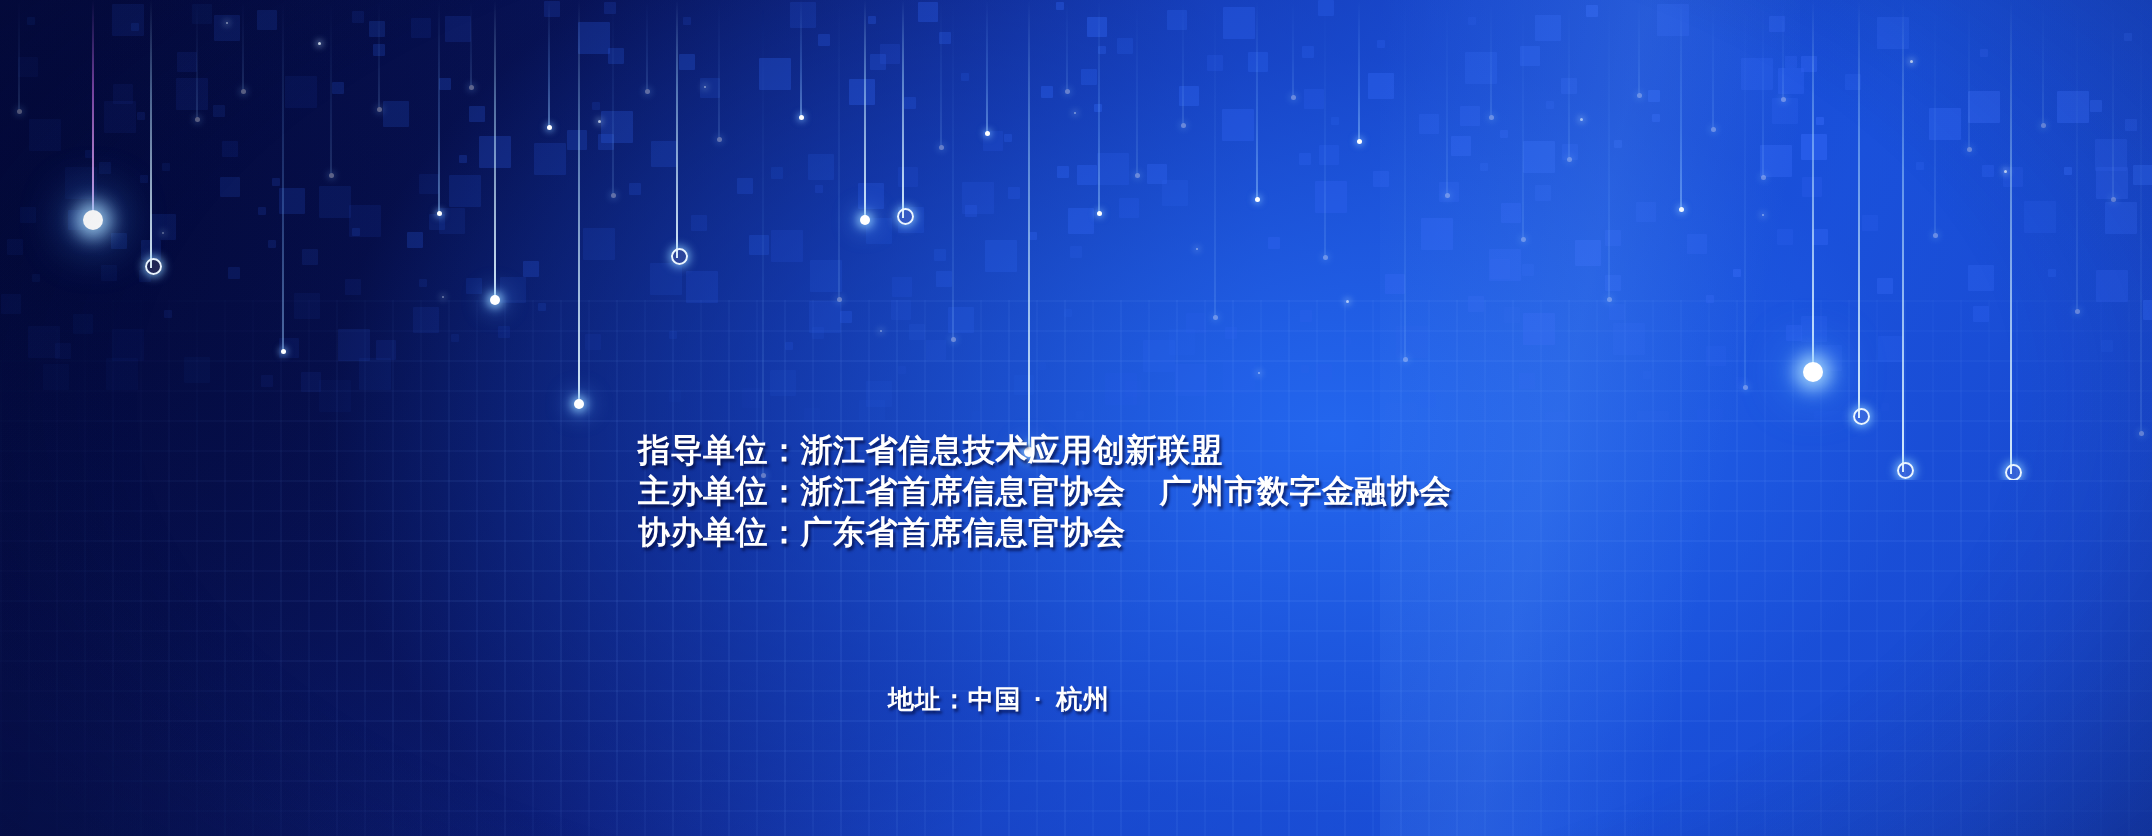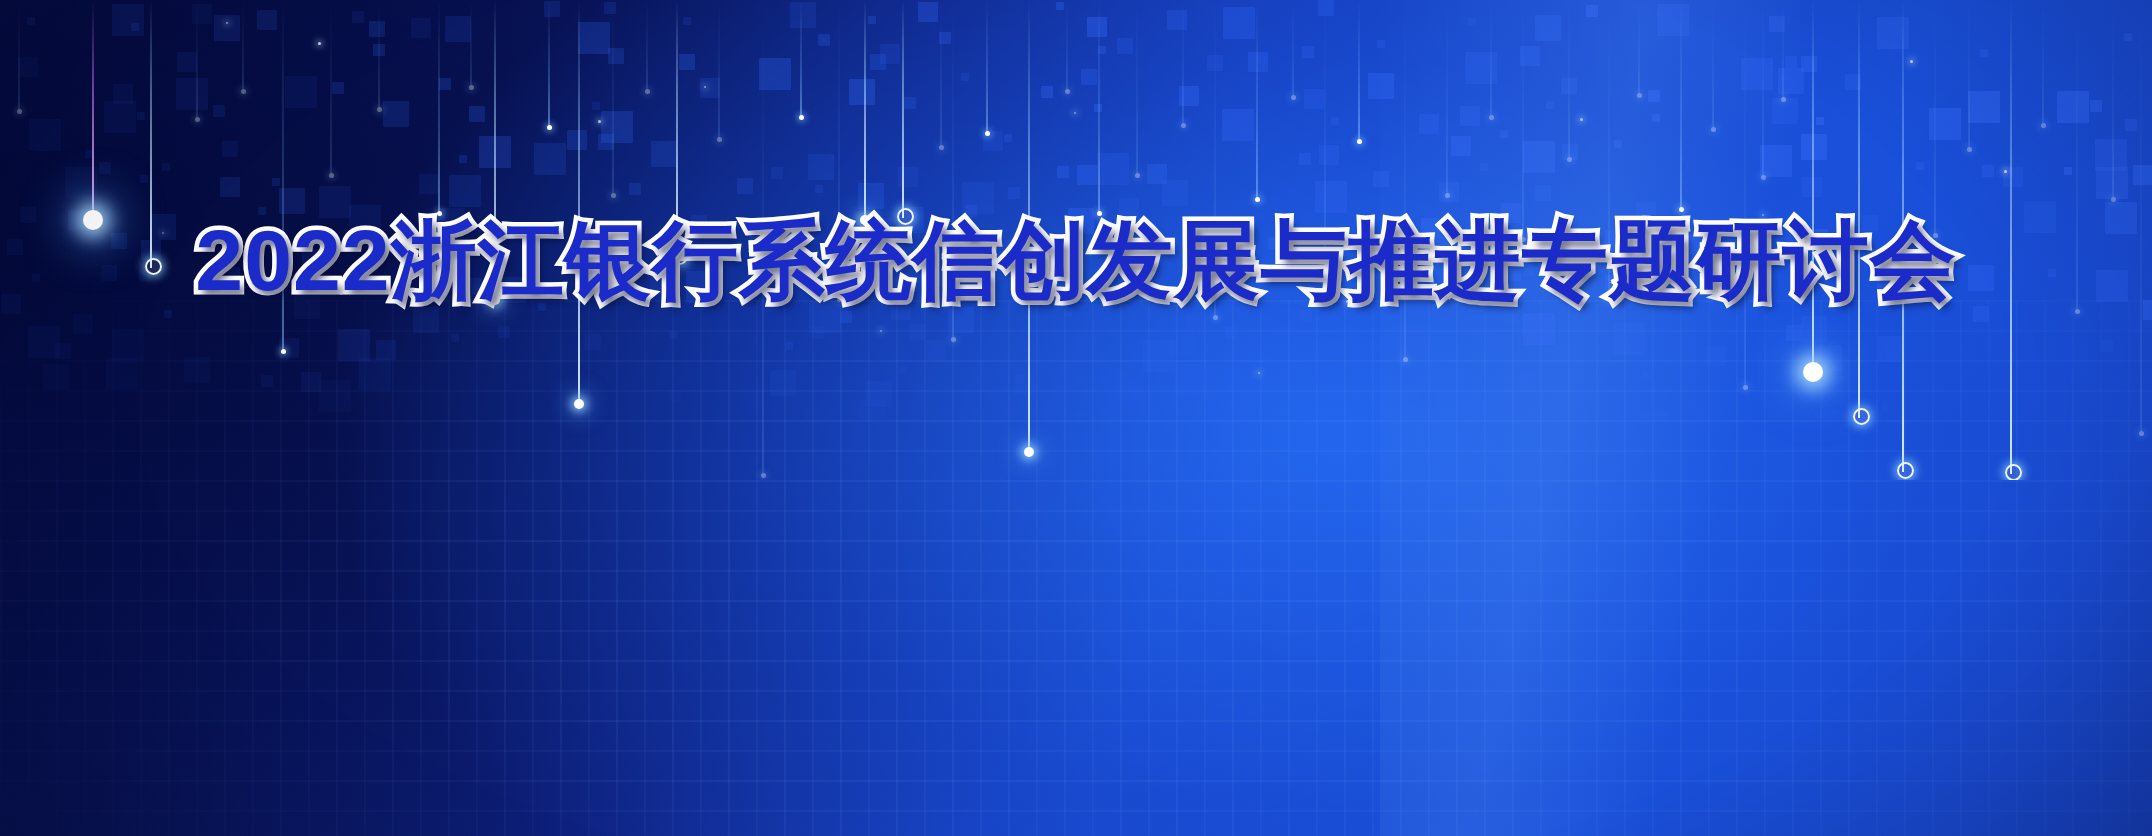--- a/index.html
+++ b/index.html
@@ -687,19 +687,32 @@
       <div class="spark" style="left: 442px; top: 296px; width: 2px; height: 2px; opacity: 0.45; box-shadow: rgba(180, 220, 255, 0.6) 0px 0px 6px 2px;"></div>
       <div class="spark" style="left: 880px; top: 330px; width: 2px; height: 2px; opacity: 0.45; box-shadow: rgba(180, 220, 255, 0.6) 0px 0px 6px 2px;"></div>
       <div class="spark" style="left: 1074px; top: 112px; width: 2px; height: 2px; opacity: 0.5; box-shadow: rgba(180, 220, 255, 0.6) 0px 0px 6px 2px;"></div>
       <div class="spark" style="left: 1910px; top: 60px; width: 3px; height: 3px; opacity: 0.8; box-shadow: rgba(180, 220, 255, 0.6) 0px 0px 6px 2px;"></div>
       <div class="spark" style="left: 162px; top: 232px; width: 2px; height: 2px; opacity: 0.4; box-shadow: rgba(180, 220, 255, 0.6) 0px 0px 6px 2px;"></div>
     </div>
 
   <div class="sweep"></div>
   <div class="vignette"></div>
 
-  <div class="title">2022浙江银行系统信创发展与推进专题研讨会</div>
-
+
+  <div class="orgs">
+    <span class="row">
+      <span>指导单位：</span><span>浙江省信息技术应用创新联盟</span>
+    </span>
+    <span class="row">
+      <span>主办单位：</span><span>浙江省首席信息官协会</span><span class="gap"></span><span>广州市数字金融协会</span>
+    </span>
+    <span class="row">
+      <span>协办单位：</span><span>广东省首席信息官协会</span>
+    </span>
+  </div>
 
   <div class="meta">
+    <span class="row">
+      <span>地址：</span><span>中国</span><span class="sp"></span><span>·</span><span class="sp"></span><span>杭州</span>
+    </span>
   </div>
 
 </div>
 
 </body></html>

